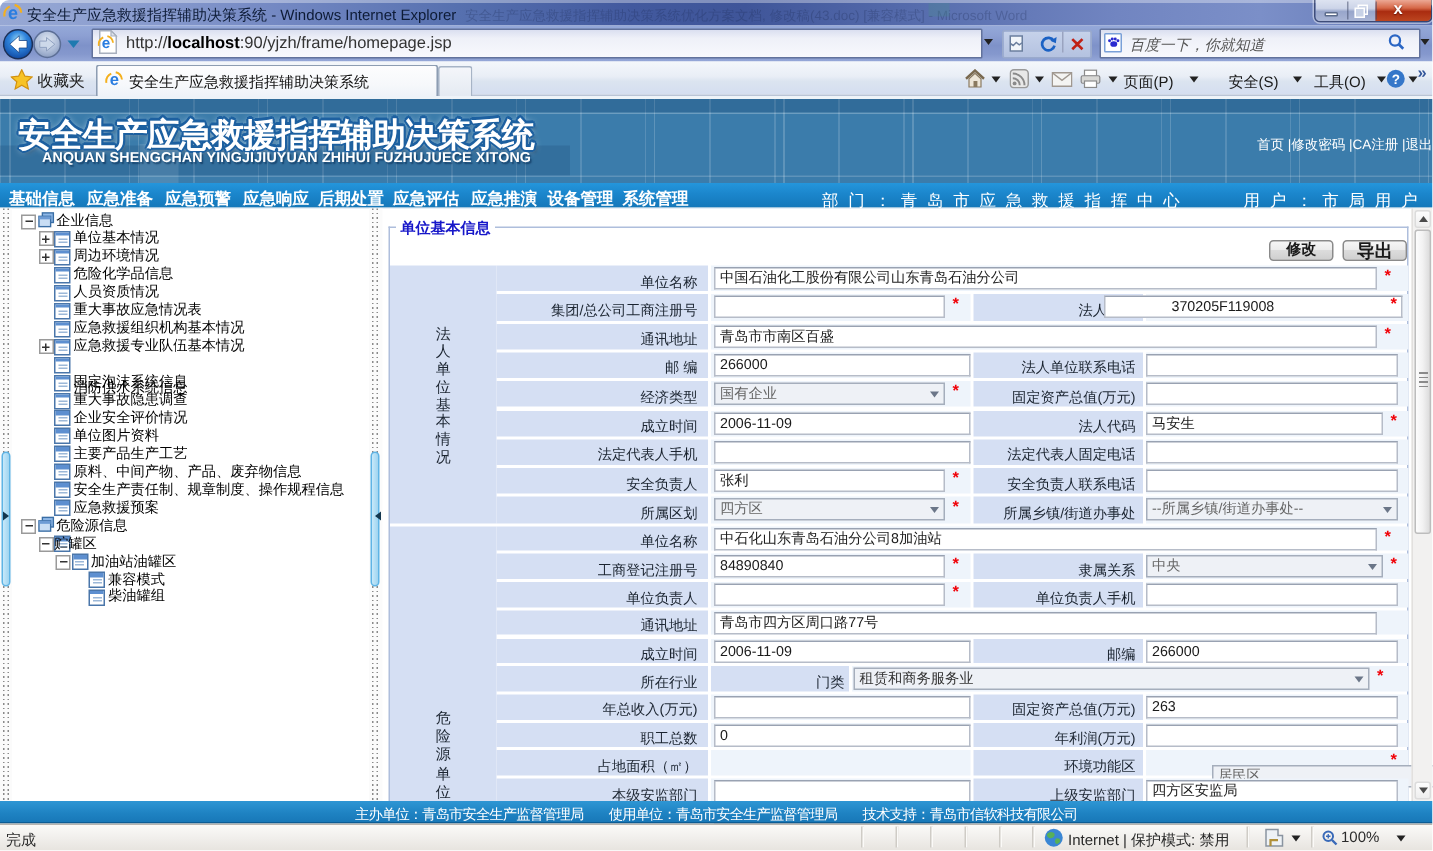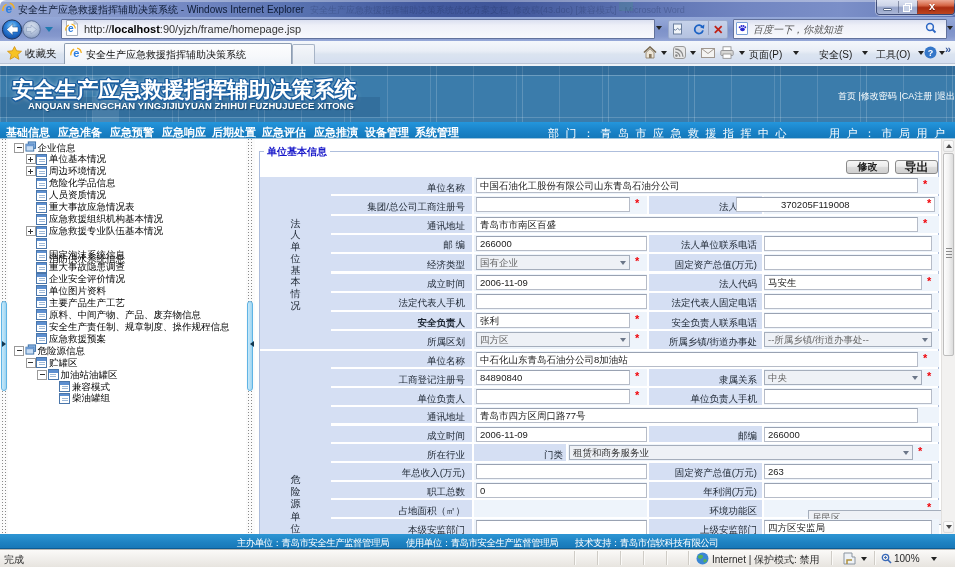--- a/index.html
+++ b/index.html
@@ -334,21 +334,21 @@
 </svg>
 <div class="tree-t" style="left:37.5px;top:344.6px;">危险源信息</div>
 <div class="eb" style="left:25.5px;top:357.6px;">
     <i></i>
   </div>
 <div class="ticon" style="left:36.0px;top:357.1px;">
     <i></i>
     <u></u>
     <u style="top:6px"></u>
   </div>
-<div class="tree-t" style="left:49.0px;top:356.6px;">贮罐区</div>
+<div class="tree-t" style="left:36px;top:356.6px;">贮罐区</div>
 <div class="eb" style="left:37.0px;top:369.5px;">
     <i></i>
   </div>
 <div class="ticon" style="left:47.5px;top:369.0px;">
     <i></i>
     <u></u>
     <u style="top:6px"></u>
   </div>
 <div class="tree-t" style="left:60.5px;top:368.5px;">加油站油罐区</div>
 <div class="ticon" style="left:59.0px;top:381.0px;">
@@ -425,21 +425,21 @@
 <div class="ab lbl" style="left:649px;top:292.8px;width:113px;height:17.3px;"></div>
 <div class="ab icell" style="left:764px;top:292.8px;width:175px;height:17.3px;"></div>
 <div class="ab lbl" style="left:331px;top:297.3px;width:134px;background:none;">法定代表人手机</div>
 <div class="inp" style="left:476px;top:293.8px;width:163px;height:13px;"></div>
 <div class="ab lbl" style="left:649px;top:297.3px;width:108px;background:none;">法定代表人固定电话</div>
 <div class="inp" style="left:764px;top:293.8px;width:160px;height:13px;"></div>
 <div class="ab lbl" style="left:331px;top:312.1px;width:141px;height:17.3px;"></div>
 <div class="ab icell" style="left:474px;top:312.1px;width:173px;height:17.3px;"></div>
 <div class="ab lbl" style="left:649px;top:312.1px;width:113px;height:17.3px;"></div>
 <div class="ab icell" style="left:764px;top:312.1px;width:175px;height:17.3px;"></div>
-<div class="ab lbl" style="left:331px;top:316.6px;width:134px;background:none;font-weight:bold;">安全负责人</div>
+<div class="ab lbl" style="left:331px;top:316.6px;width:134px;background:none;">安全负责人</div>
 <div class="inp" style="left:476px;top:313.1px;width:146px;height:13px;">张利</div>
 <div class="req" style="left:635px;top:313.1px;">*</div>
 <div class="ab lbl" style="left:649px;top:316.6px;width:108px;background:none;">安全负责人联系电话</div>
 <div class="inp" style="left:764px;top:313.1px;width:160px;height:13px;"></div>
 <div class="ab lbl" style="left:331px;top:331.4px;width:141px;height:17.3px;"></div>
 <div class="ab icell" style="left:474px;top:331.4px;width:173px;height:17.3px;"></div>
 <div class="ab lbl" style="left:649px;top:331.4px;width:113px;height:17.3px;"></div>
 <div class="ab icell" style="left:764px;top:331.4px;width:175px;height:17.3px;"></div>
 <div class="ab lbl" style="left:331px;top:335.9px;width:134px;background:none;">所属区划</div>
 <div class="sel" style="left:476px;top:332.4px;width:146px;height:13px;">四方区<span class="sa"></span></div>

